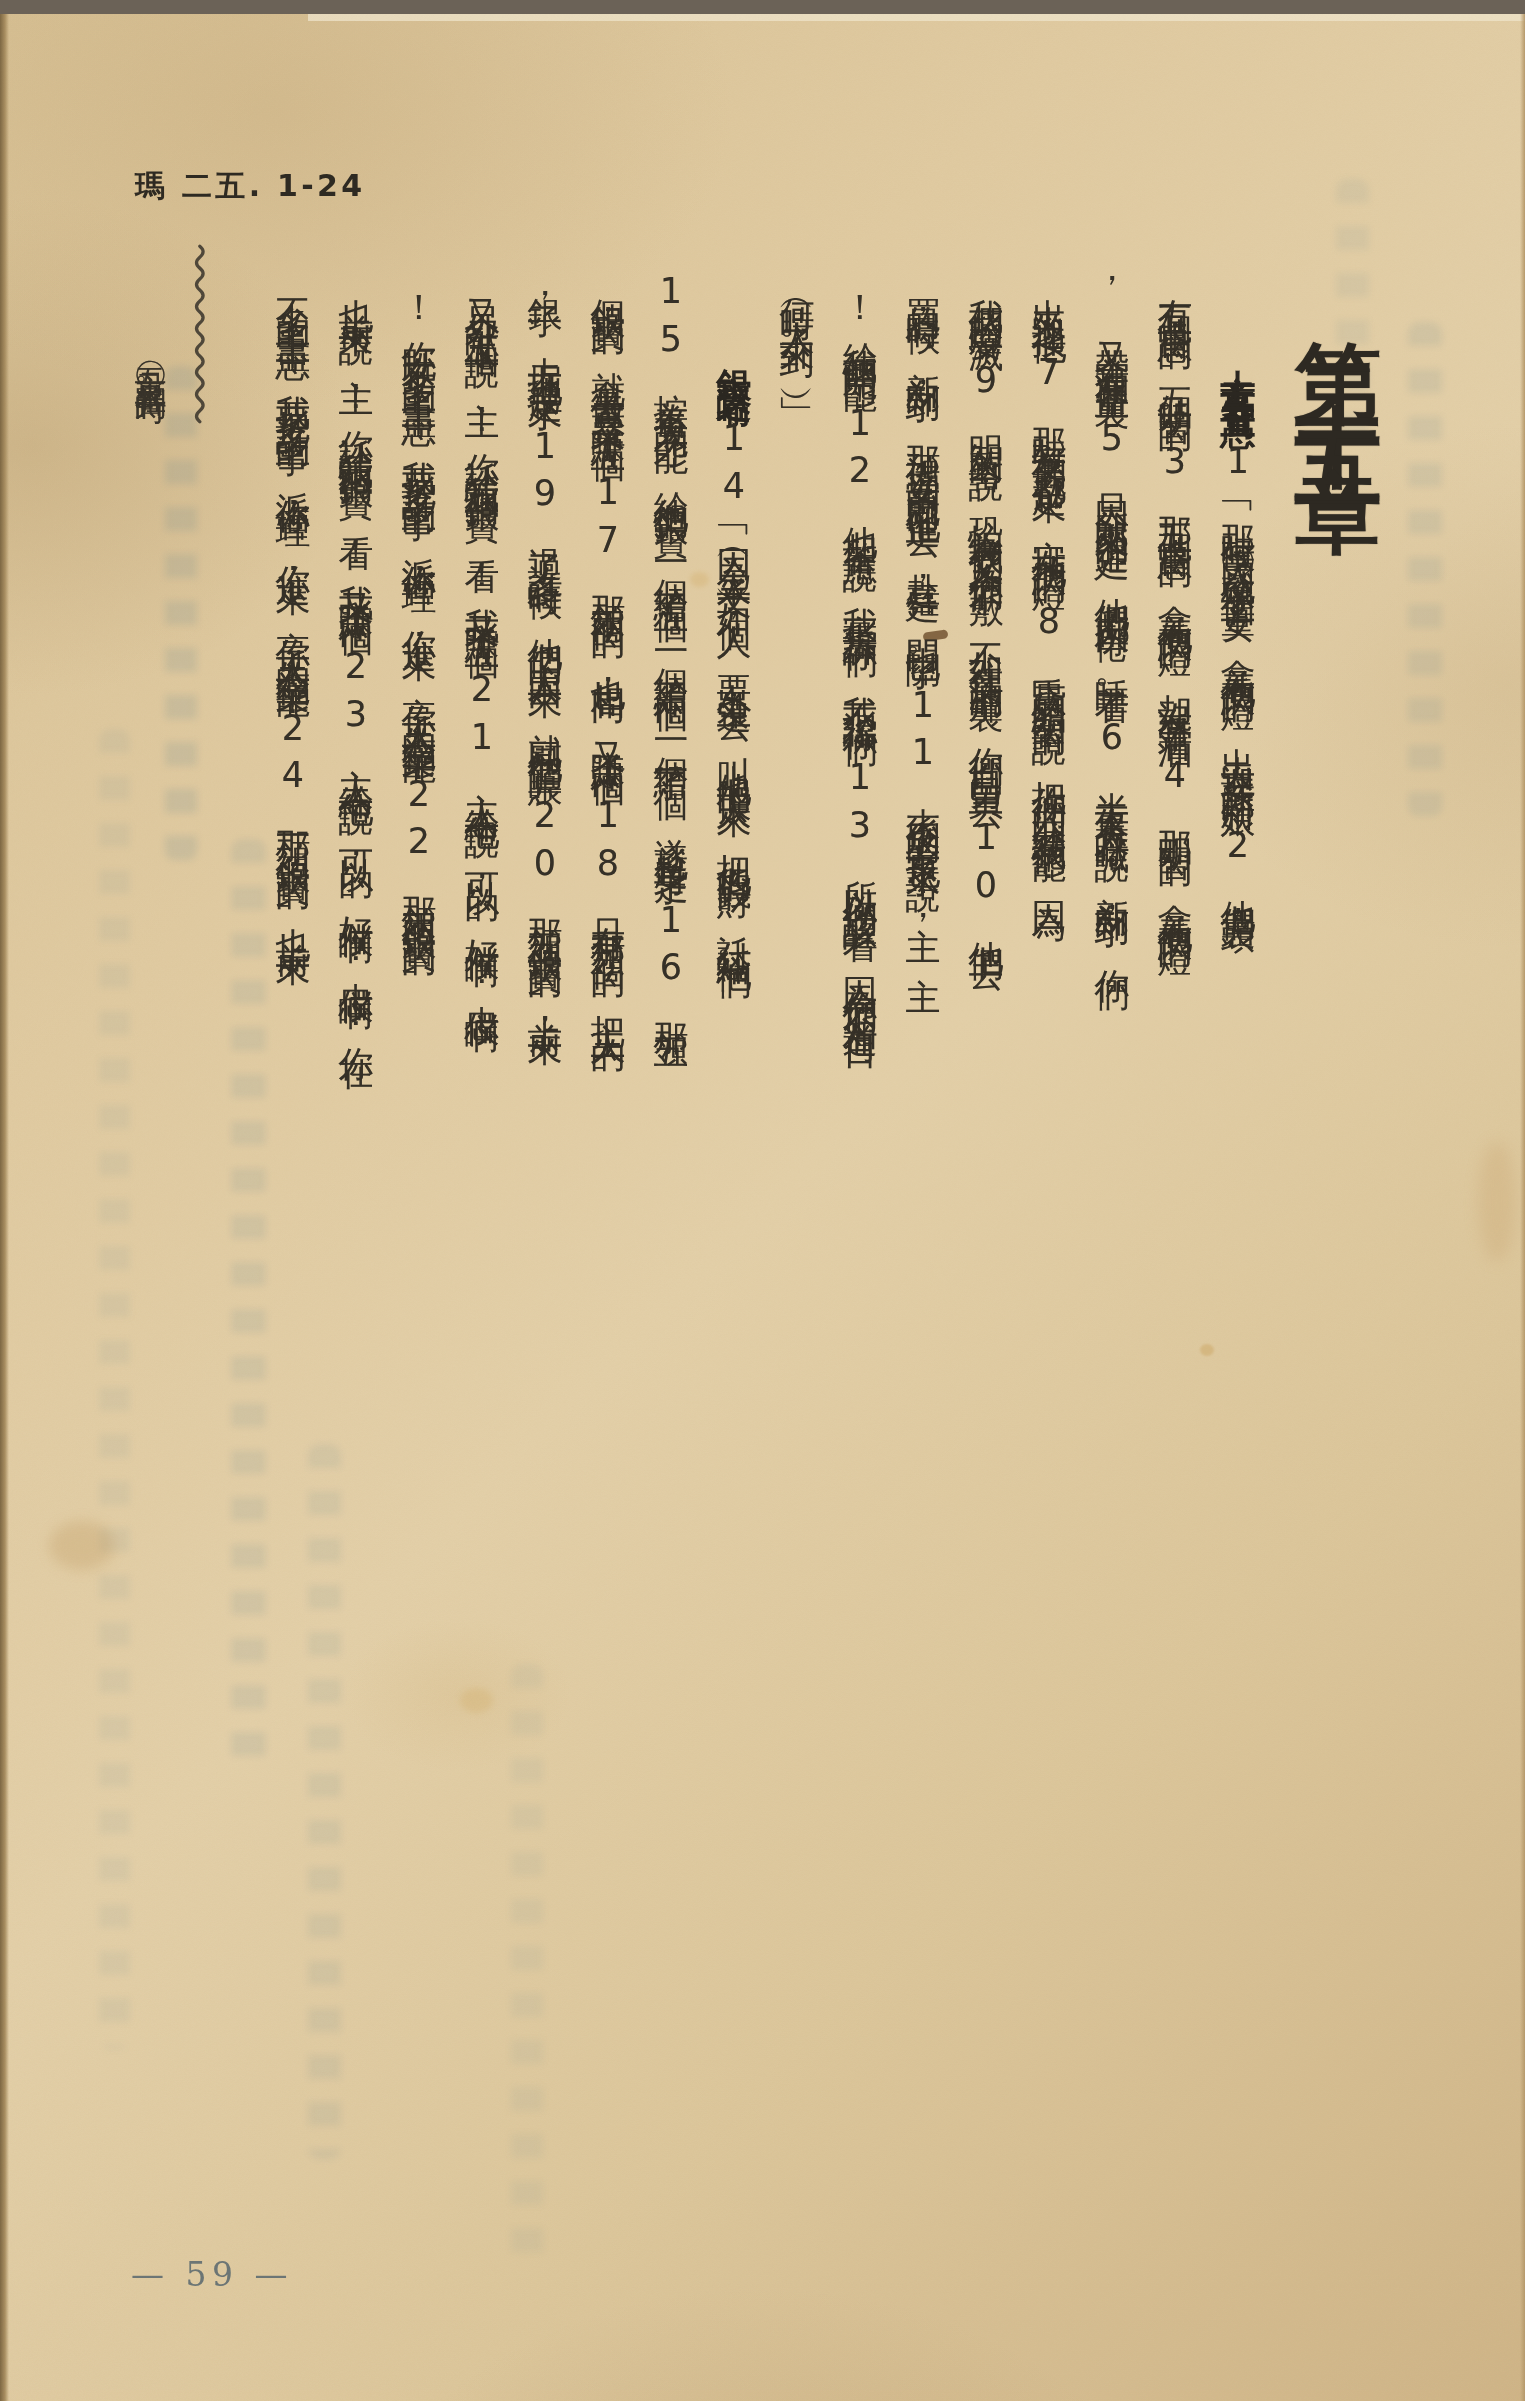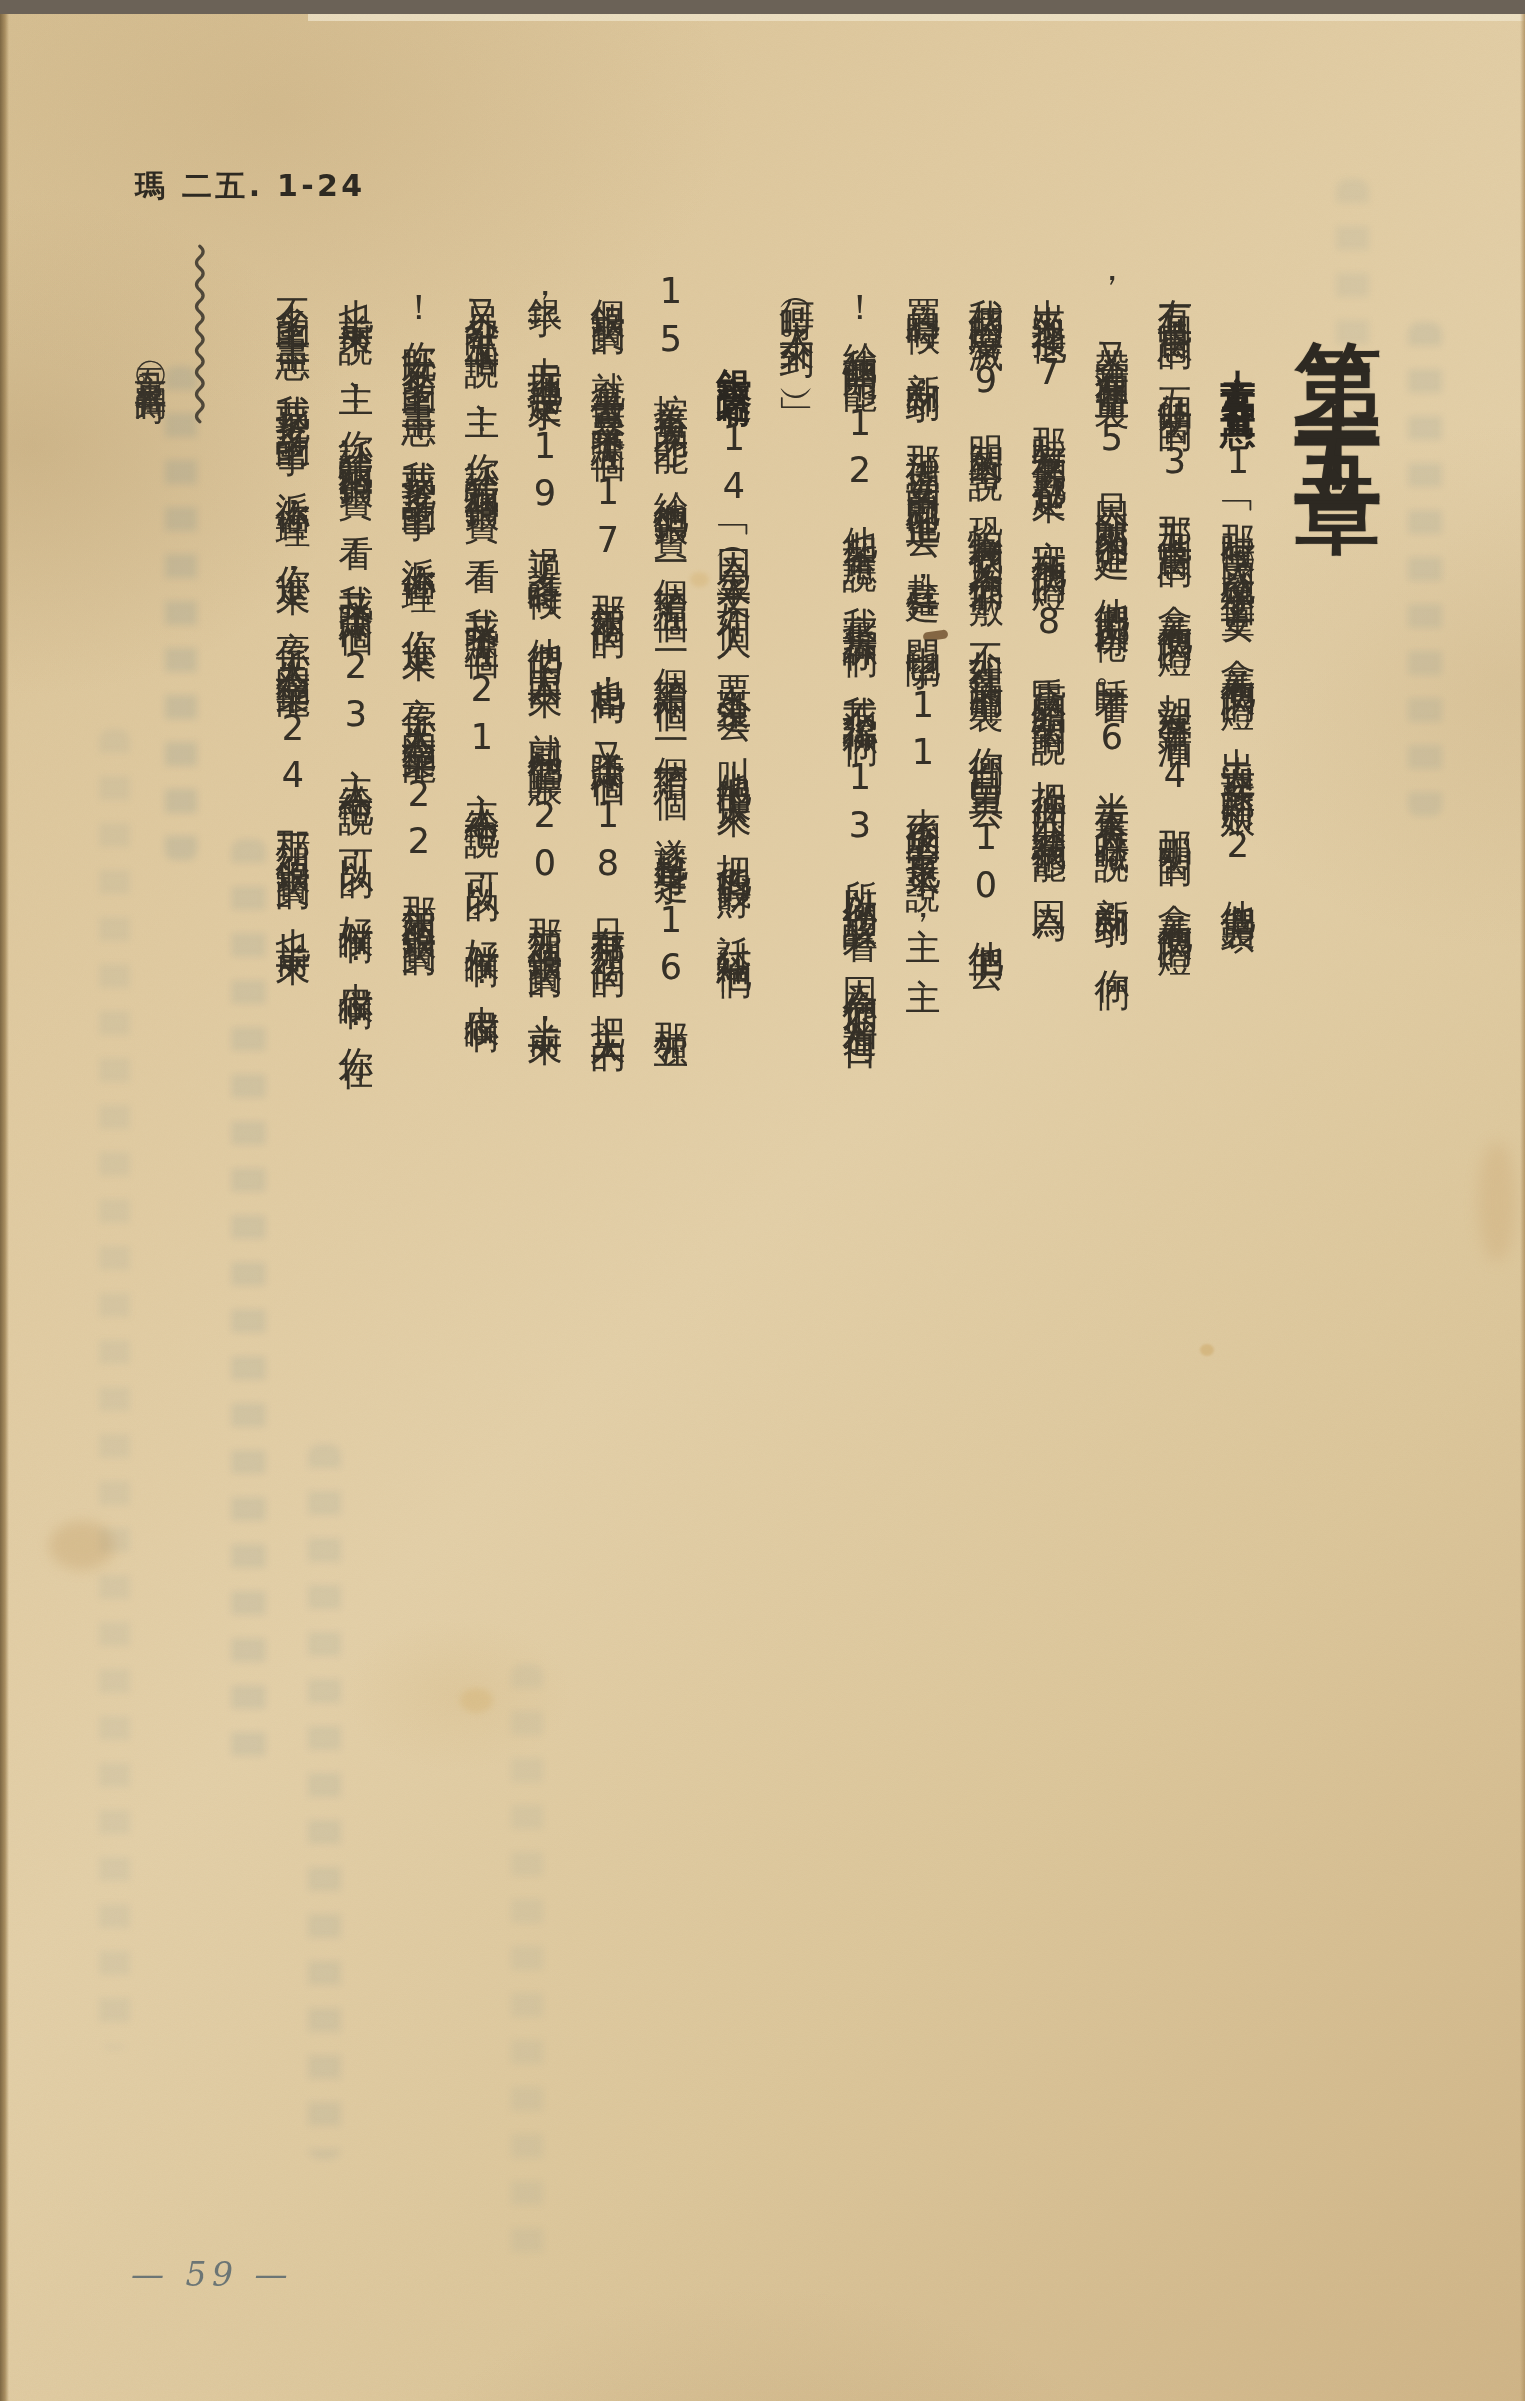--- a/index.html
+++ b/index.html
@@ -57,21 +57,21 @@
     position:absolute;left:129px;top:323px;
     writing-mode:vertical-rl;text-orientation:upright;
     font-size:32px;letter-spacing:5px;color:#38332a;
     text-shadow:0 0 0.5px rgba(56,51,42,.4);
   }
   .squiggle{position:absolute;left:191px;top:230px;}
 
   
   .page-number{
     position:absolute;left:131px;top:2241px;
-    font-family:"DejaVu Serif",serif;font-style:italic;
+    font-family:"DejaVu Serif",serif;
     font-size:33px;letter-spacing:5.5px;color:#59686f;opacity:.85;
   }
 
   
   .ghost{
     position:absolute;
     background:repeating-linear-gradient(180deg,rgba(100,130,140,0.16) 0 24px,rgba(100,130,140,0) 24px 47px);
     filter:blur(3.8px);
     border-radius:11px;
   }

